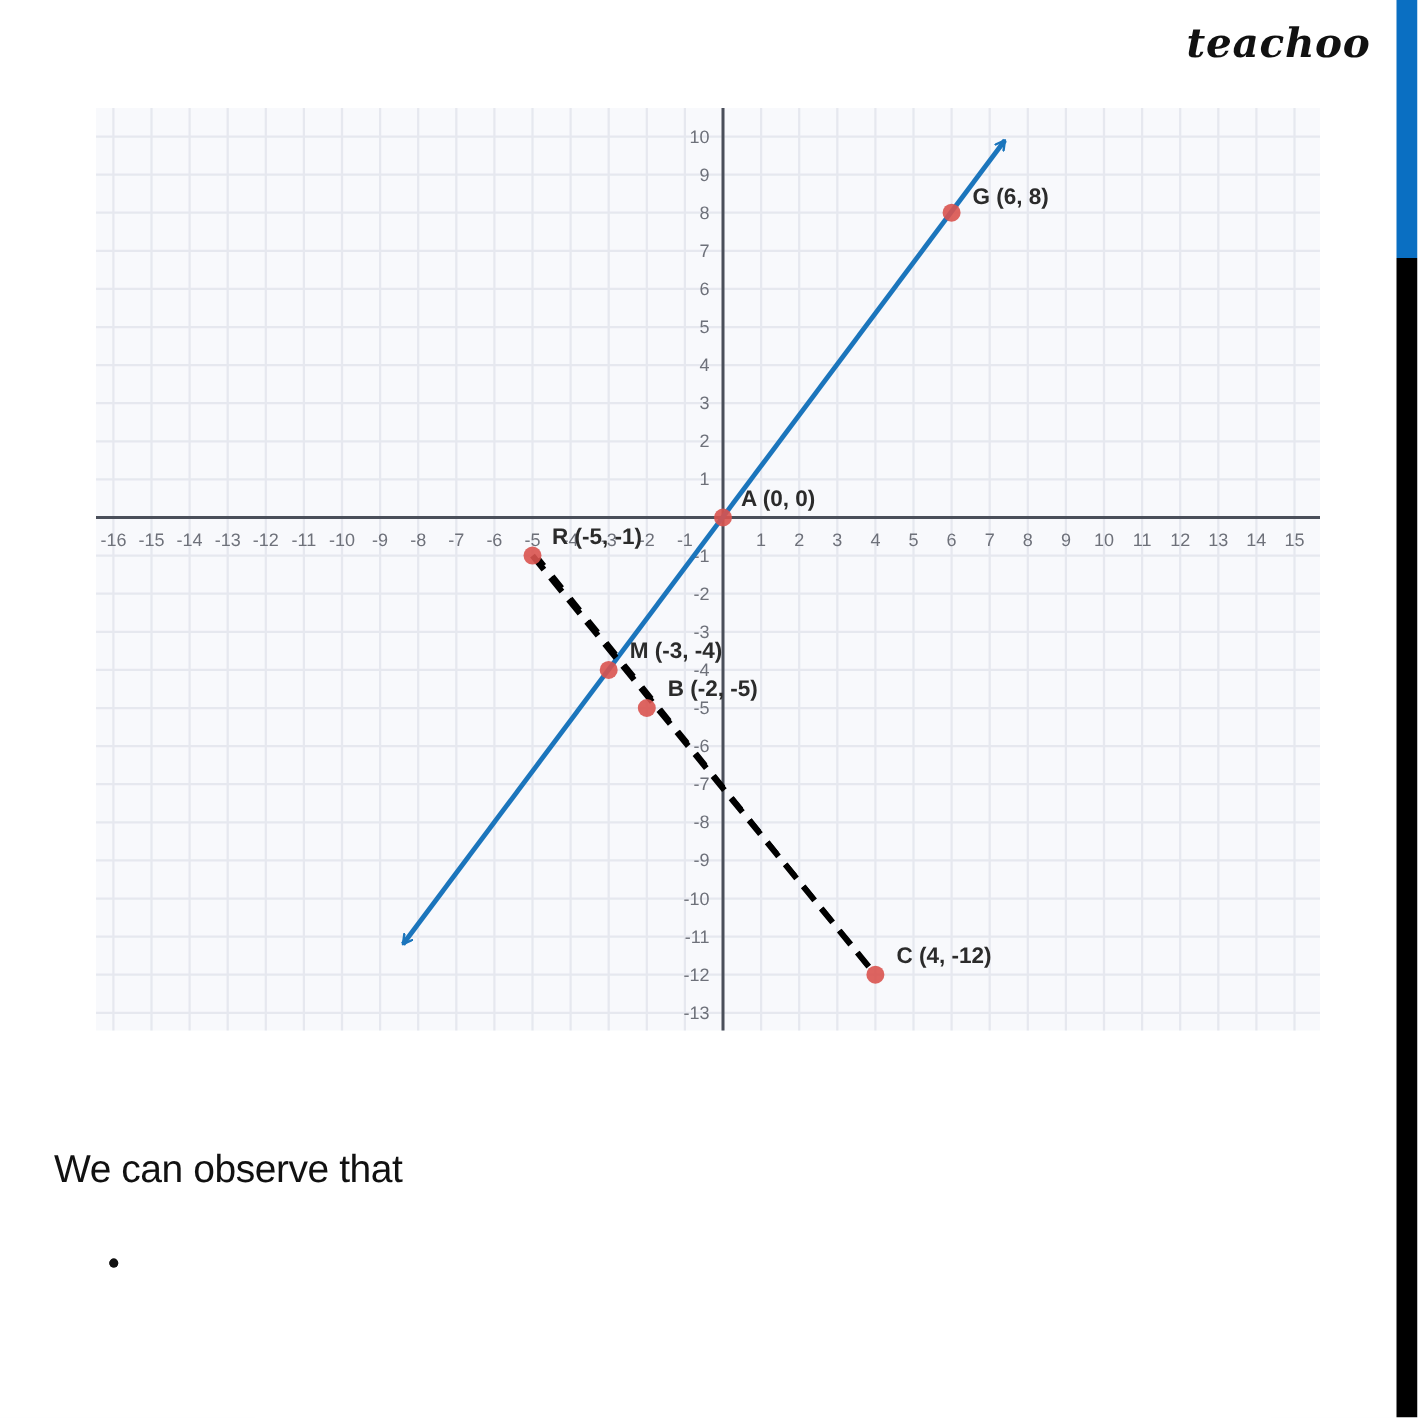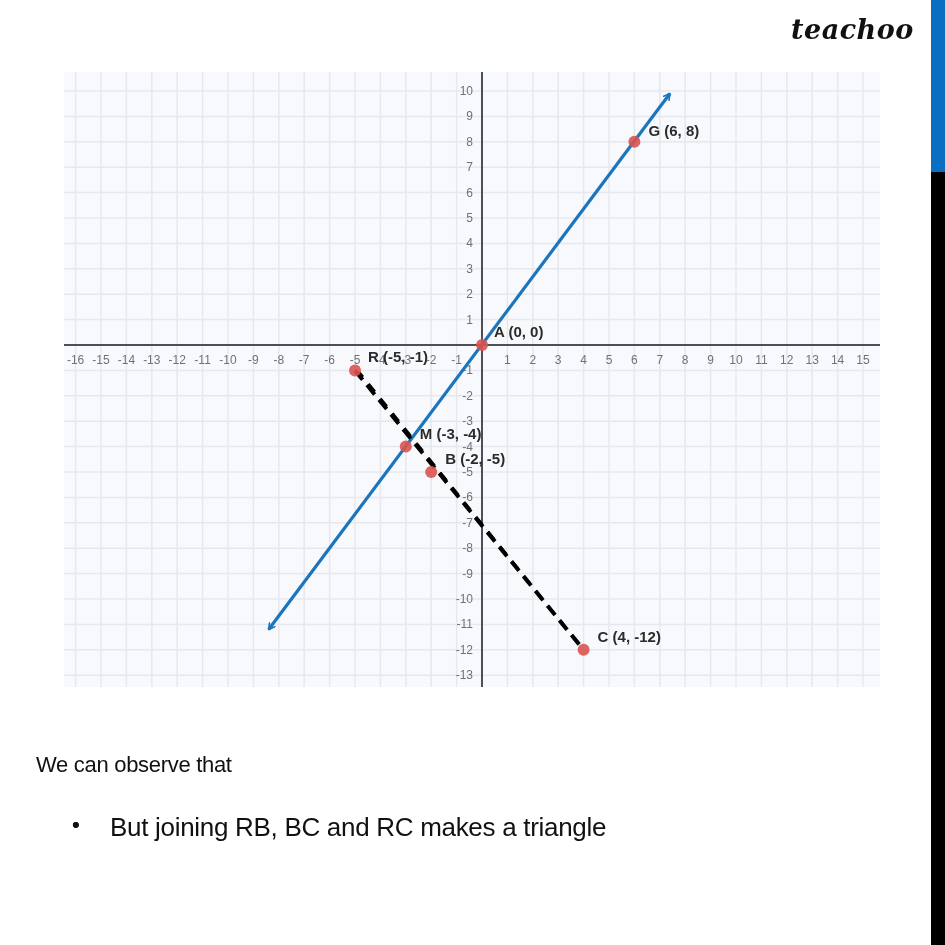--- a/index.html
+++ b/index.html
@@ -55,22 +55,22 @@
     }
     .notes {
       position: absolute;
       left: 36px;
       top: 752px;
       width: 880px;
       font-family: "Liberation Sans", sans-serif;
       color: #111111;
     }
     .notes .intro {
-      font-size: 22px;
-      margin: 0 0 28px 0;
+      font-size: 26px;
+      margin: 12px 0 28px 0;
       letter-spacing: -0.3px;
     }
     .notes ul {
       list-style: none;
       margin: 0;
       padding: 0;
     }
     .notes li {
       position: relative;
       font-size: 26px;
@@ -243,16 +243,15 @@
 </div>
 
 <div class="notes">
   <p class="intro">We can observe that</p>
   <ul>
     <li>
       <span class="bullet">•</span>
     </li>
     <li>
       <span class="bullet">•</span>
-      <span>But joining RB, BC and RC makes a triangle</span>
     </li>
   </ul>
 </div>
 
 </body></html>

